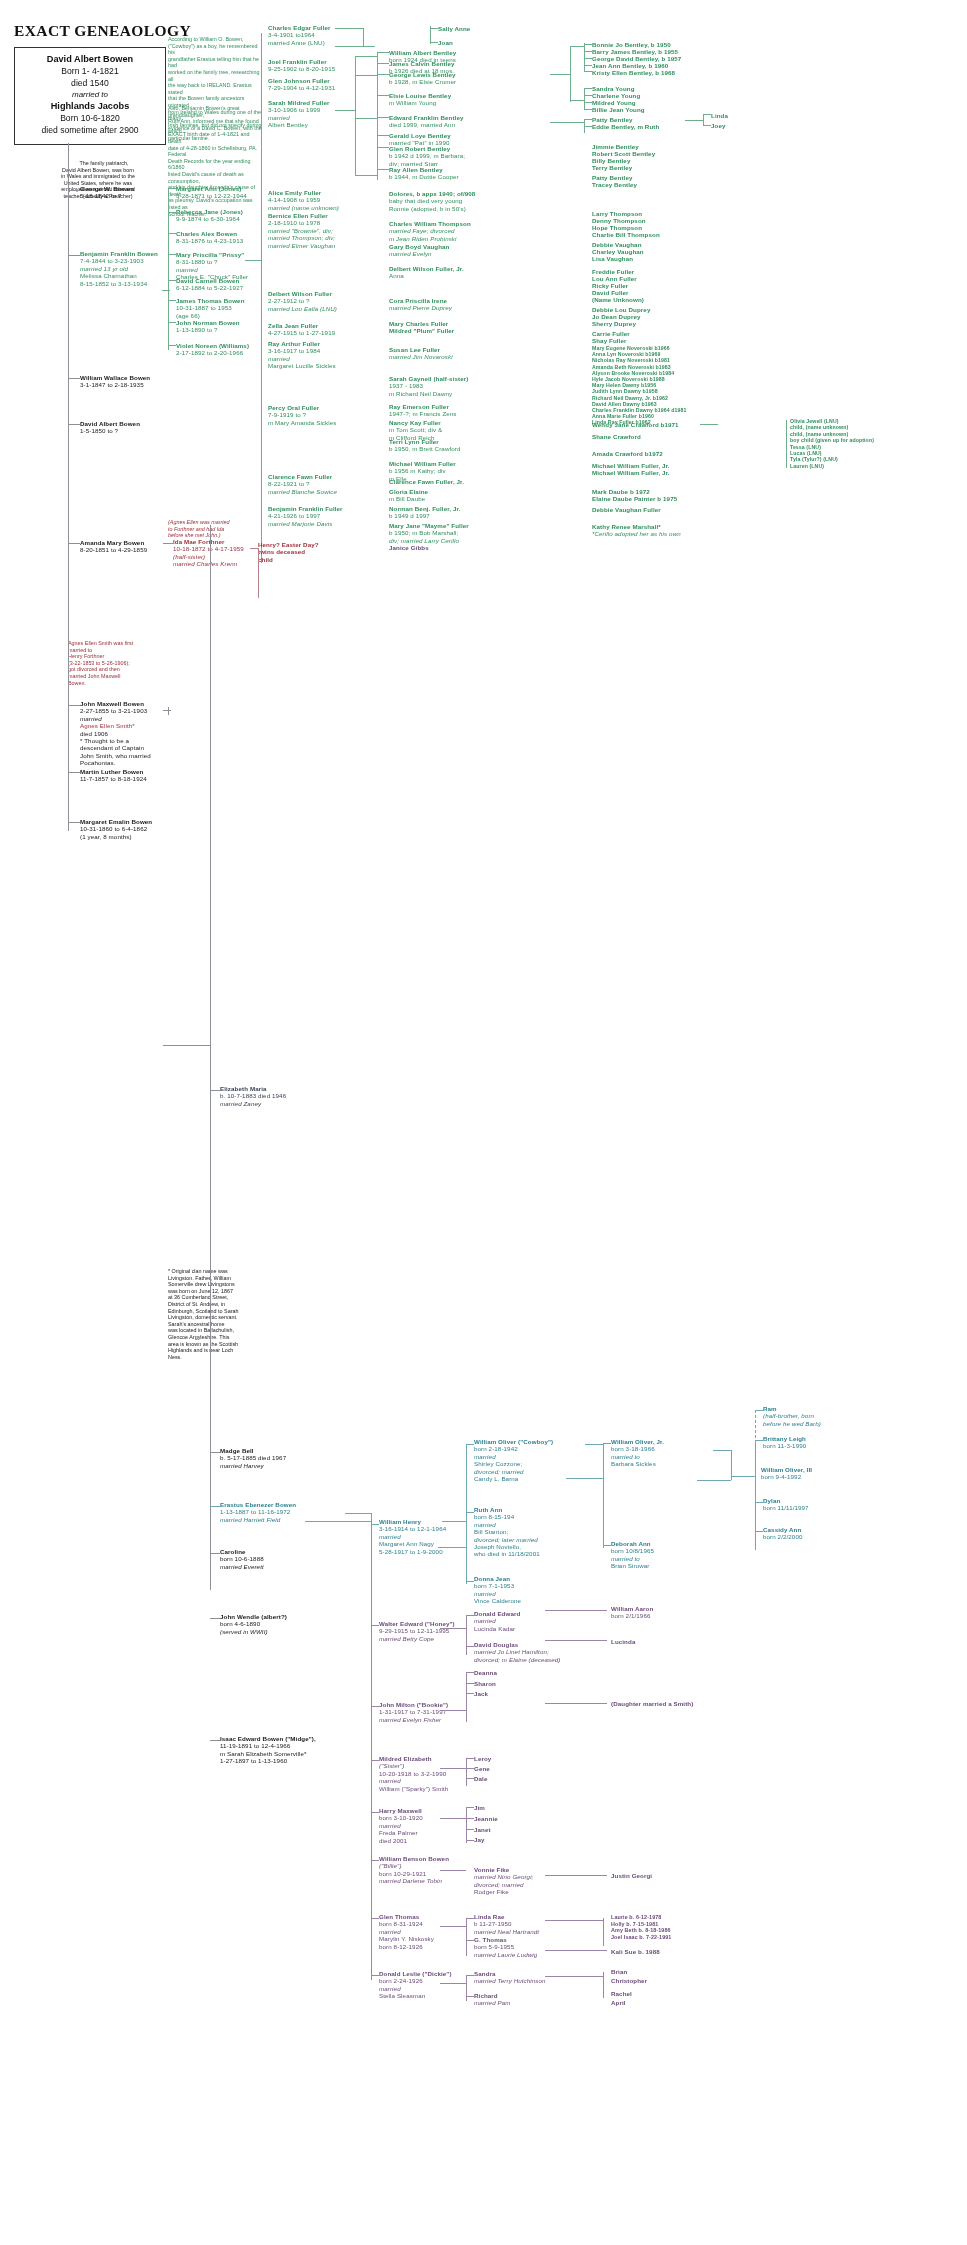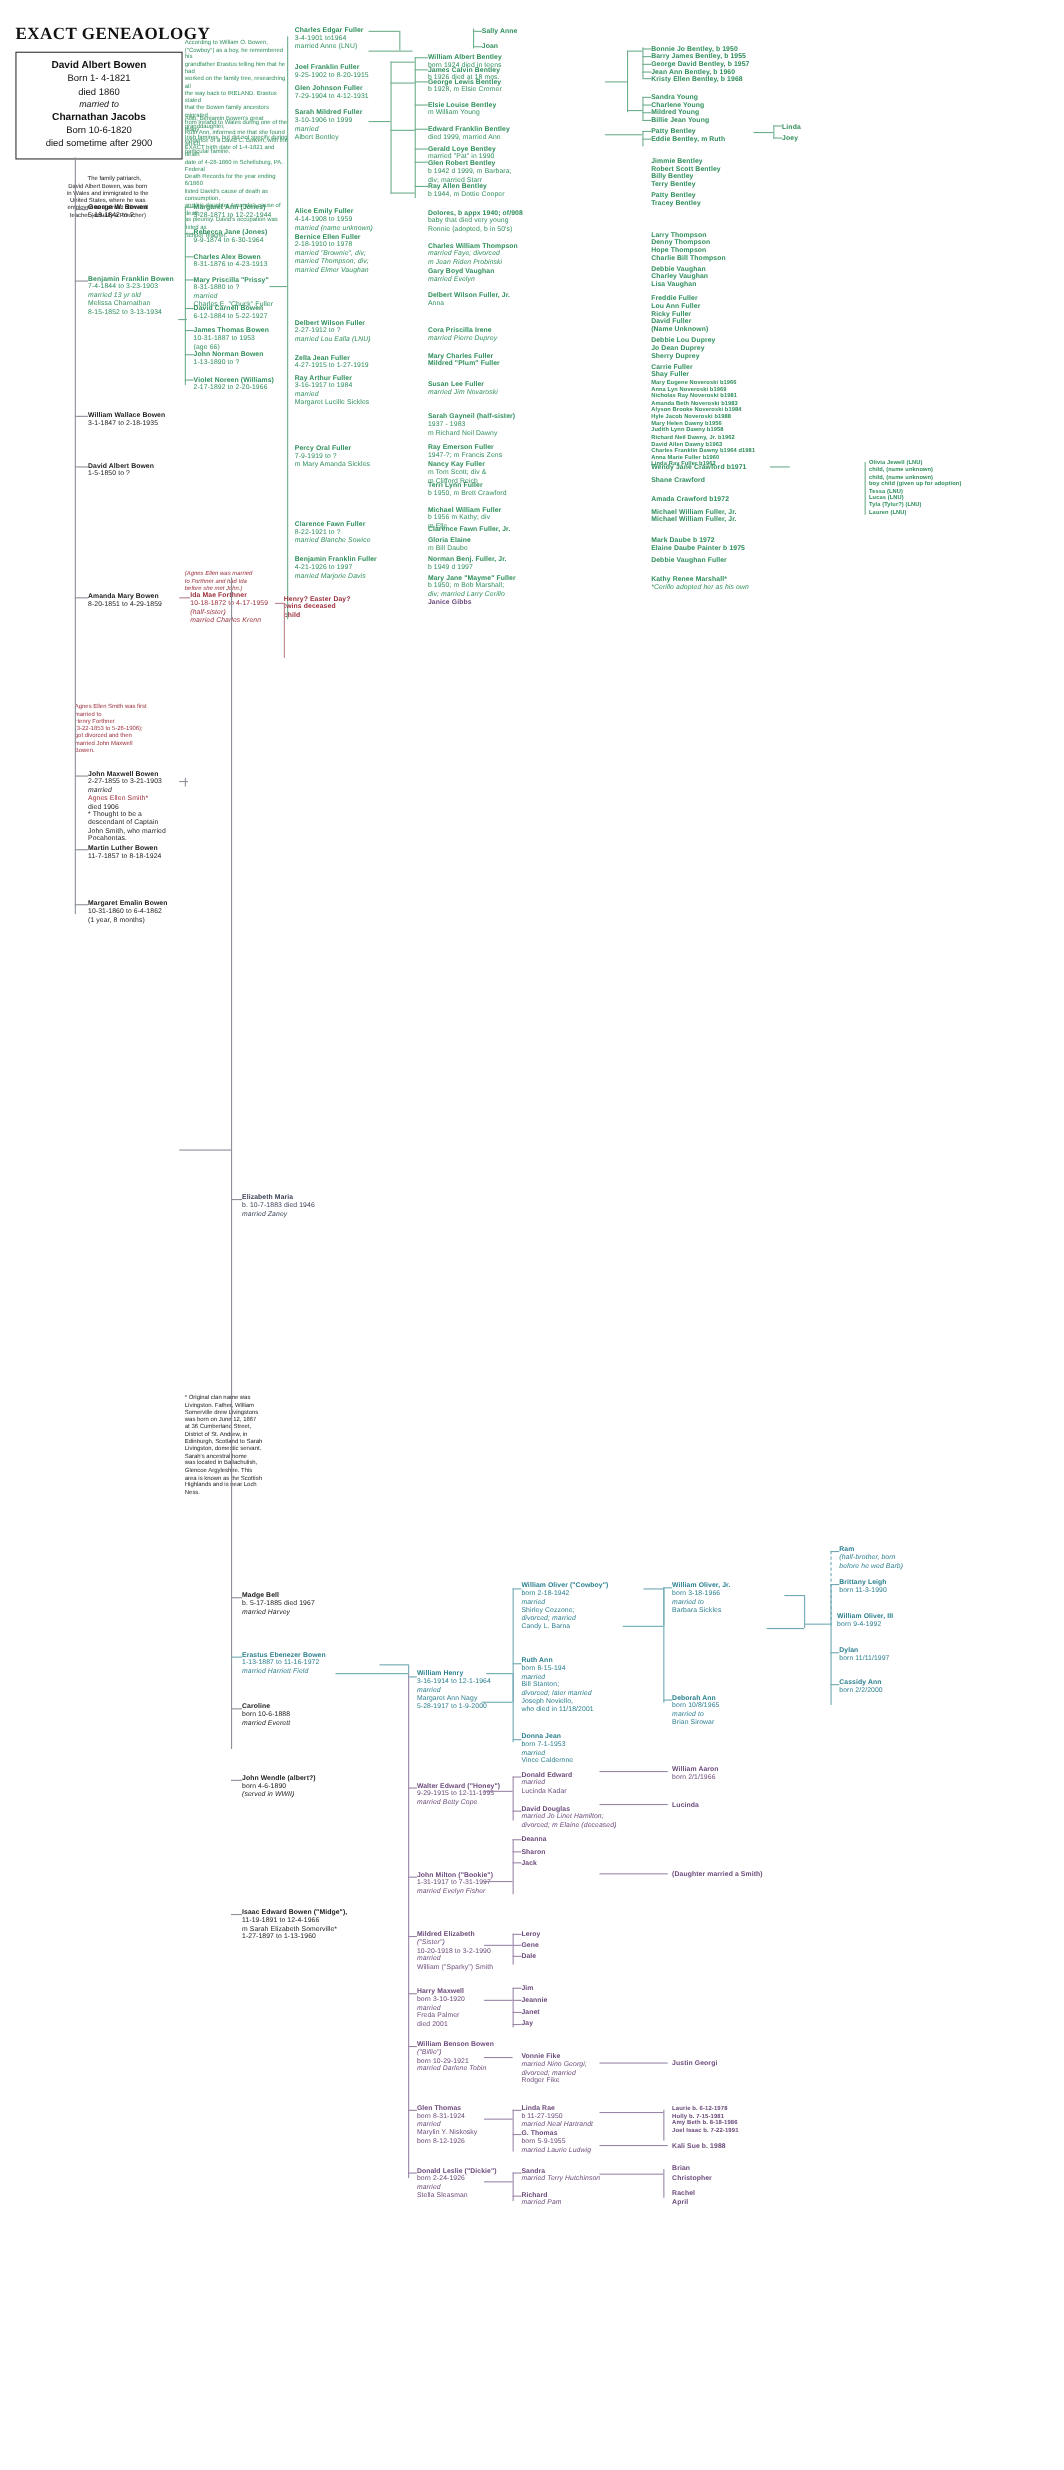--- a/index.html
+++ b/index.html
@@ -43,23 +43,23 @@
 <body>
 
 <div id="page">
 
   <div class="abs" id="title">EXACT GENEAOLOGY</div>
 
   <div class="abs" id="rootbox">
     <div style="padding-top:6px">
       <div class="ln nm">David Albert Bowen</div>
       <div class="ln">Born 1- 4-1821</div>
-      <div class="ln">died 1860</div>
+      <div class="ln">died 1540</div>
       <div class="ln mt">married to</div>
-      <div class="ln nm">Charnathan Jacobs</div>
+      <div class="ln nm">Highlands Jacobs</div>
       <div class="ln">Born 10-6-1820</div>
       <div class="ln">died sometime after 2900</div>
     </div>
   </div>
 
   <div class="abs note c-black" style="left:28px;top:160px;width:140px;text-align:center;">        The family patriarch,
 David Albert Bowen, was born
 in Wales and immigrated to the
 United States, where he was
 employed as a circuit rider and

